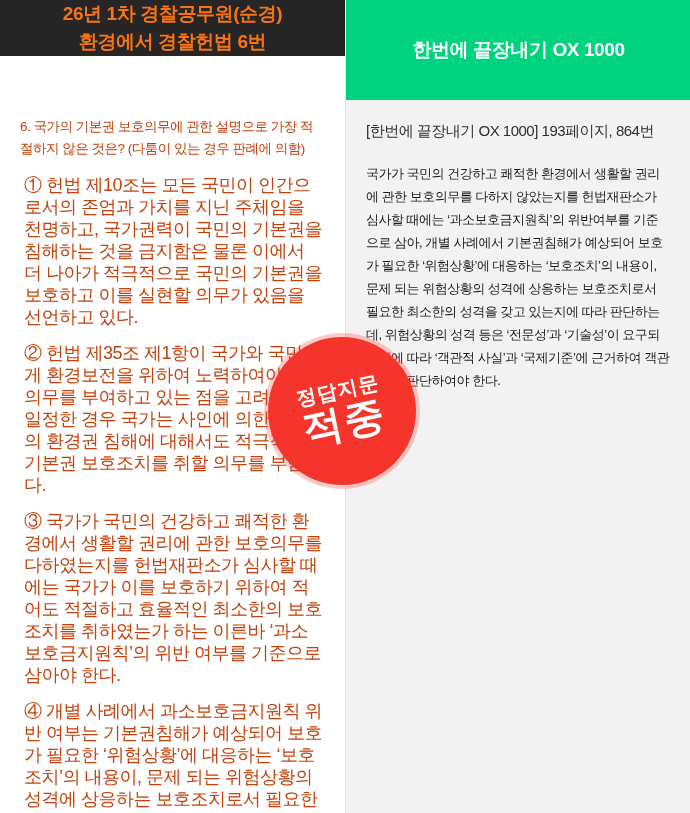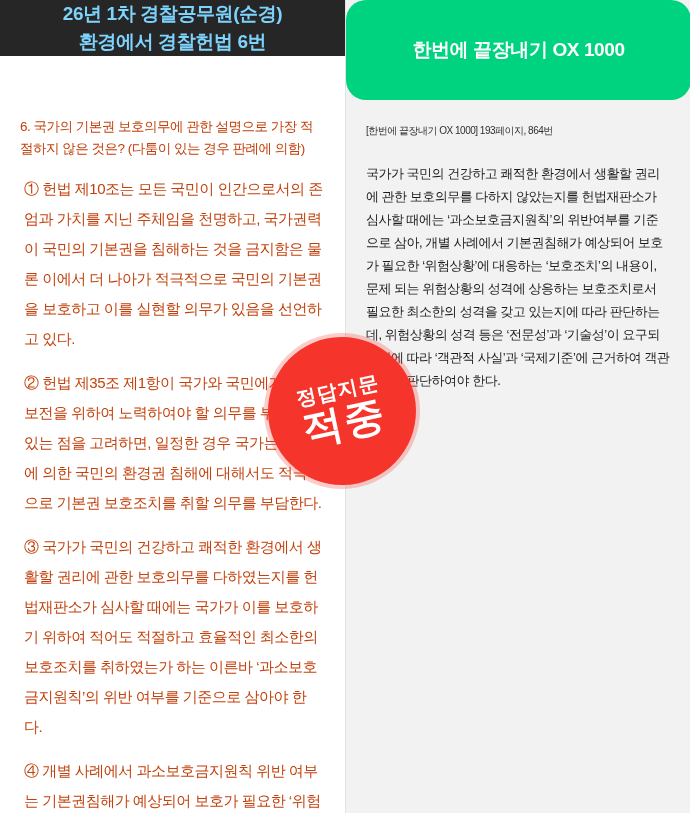--- a/index.html
+++ b/index.html
@@ -26,21 +26,21 @@
     width: 345px;
     height: 813px;
     background: #ffffff;
     display: flex;
     flex-direction: column;
   }
   .header-left {
     width: 345px;
     height: 100px;
     background: #262626;
-    color: #7dd3fc;
+    color: #f97316;
     display: flex;
     flex-direction: column;
     align-items: center;
     justify-content: center;
     text-align: center;
     padding: 0 14px;
   }
   .header-left .line {
     font-size: 19px;
     font-weight: bold;
@@ -53,22 +53,22 @@
     color: #c2410c;
     margin-top: 40px;
   }
   .q-stem {
     font-size: 13.5px;
     line-height: 22px;
     letter-spacing: -0.5px;
     margin-bottom: 14px;
   }
   .choice {
-    font-size: 15px;
-    line-height: 30px;
+    font-size: 18px;
+    line-height: 22px;
     letter-spacing: -0.5px;
     margin-bottom: 14px;
     padding-left: 4px;
   }
   
   .col-right {
     width: 345px;
     height: 813px;
     background: #f2f2f2;
     display: flex;
@@ -78,35 +78,34 @@
   .header-right {
     width: 345px;
     height: 100px;
     background: #00d37f;
     color: #ffffff;
     display: flex;
     align-items: center;
     justify-content: center;
     text-align: center;
     padding: 8px 14px;
-    border-radius: 20px;
   }
   .header-right .line {
     font-size: 19px;
     font-weight: bold;
     line-height: 28px;
     letter-spacing: -0.4px;
   }
   .body-right {
     flex: 1;
     padding: 22px 20px 10px 20px;
     color: #1a1a1a;
   }
   .source-ref {
-    font-size: 10px;
+    font-size: 15px;
     line-height: 18px;
     letter-spacing: -0.5px;
     color: #2f2f2f;
     margin-bottom: 22px;
   }
   .explanation {
     font-size: 13px;
     line-height: 23px;
     letter-spacing: -0.5px;
   }

